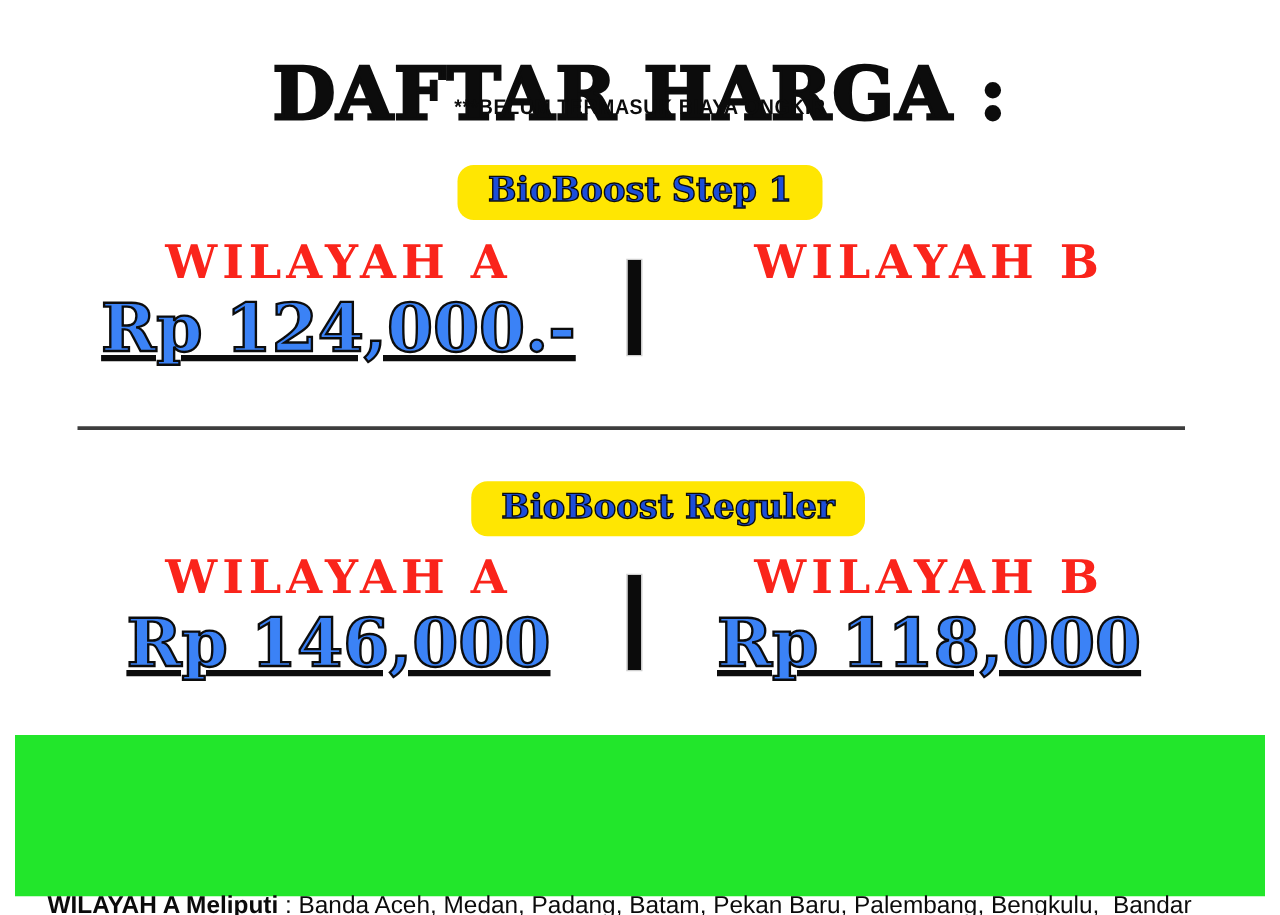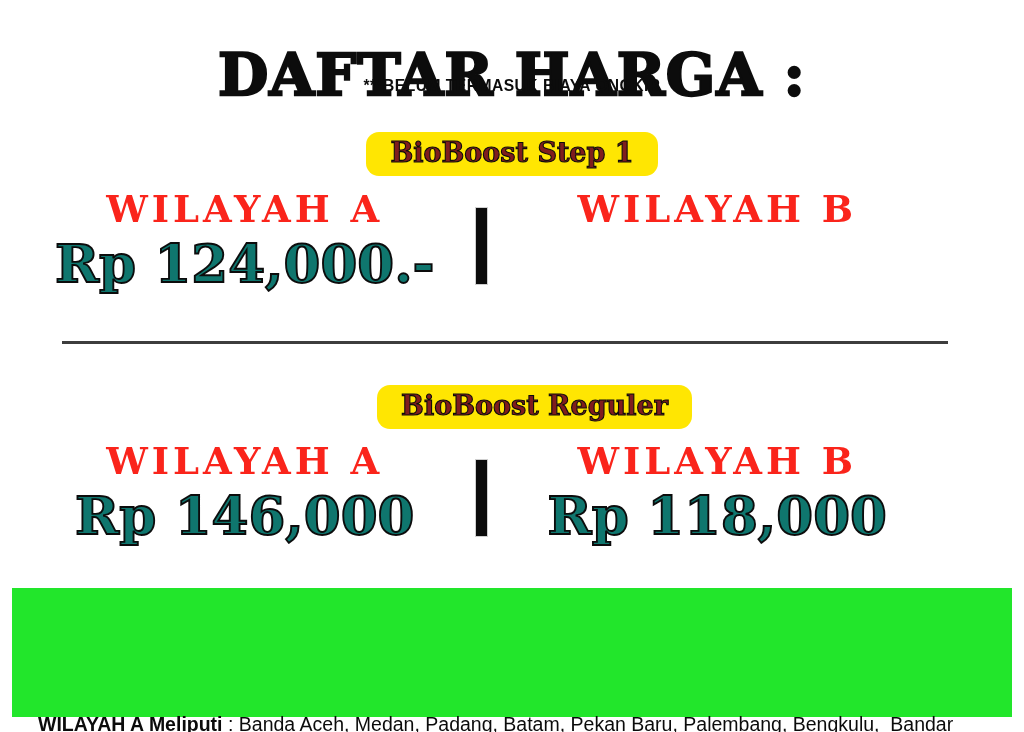--- a/index.html
+++ b/index.html
@@ -42,49 +42,50 @@
   .badge-wrap.first  { top: 132px; }
   .badge-wrap.second { top: 385px; margin-left: 45px; }
   .badge {
     display: inline-block;
     background: #ffe602;
     border-radius: 13px;
     padding: 5px 24px 8px 24px;
     font-family: "DejaVu Serif", serif;
     font-weight: 900;
     font-size: 27px;
-    color: #7f1d1d;
+    color: #1d4ed8;
     -webkit-text-stroke: 1.1px #0c0c0c;
   }
 
   
   .price-row {
     position: absolute;
-    left: 14px;
+    left: 40px;
     width: 934px;
     display: flex;
     align-items: flex-start;
   }
   .price-row.first  { top: 186px; }
   .price-row.second { top: 438px; }
   .price-col { flex: 1 1 0; text-align: center; }
   .region {
     font-family: "DejaVu Serif", serif;
     font-weight: 700;
     font-size: 37px;
     line-height: 46px;
     letter-spacing: 4px;
     color: #fa241b;
   }
   .price {
     font-family: "DejaVu Serif", serif;
     font-weight: 900;
     font-size: 53px;
     line-height: 62px;
-    color: #0f766e;
+    color: #3b82f6;
+    text-decoration: underline;
     -webkit-text-stroke: 1.9px #0c0c0c;
   }
   .vbar {
     flex: 0 0 11px;
     width: 11px;
     height: 76px;
     margin-top: 22px;
     background: #0b0b0b;
     outline: 1px solid #cfcfcf;
   }

